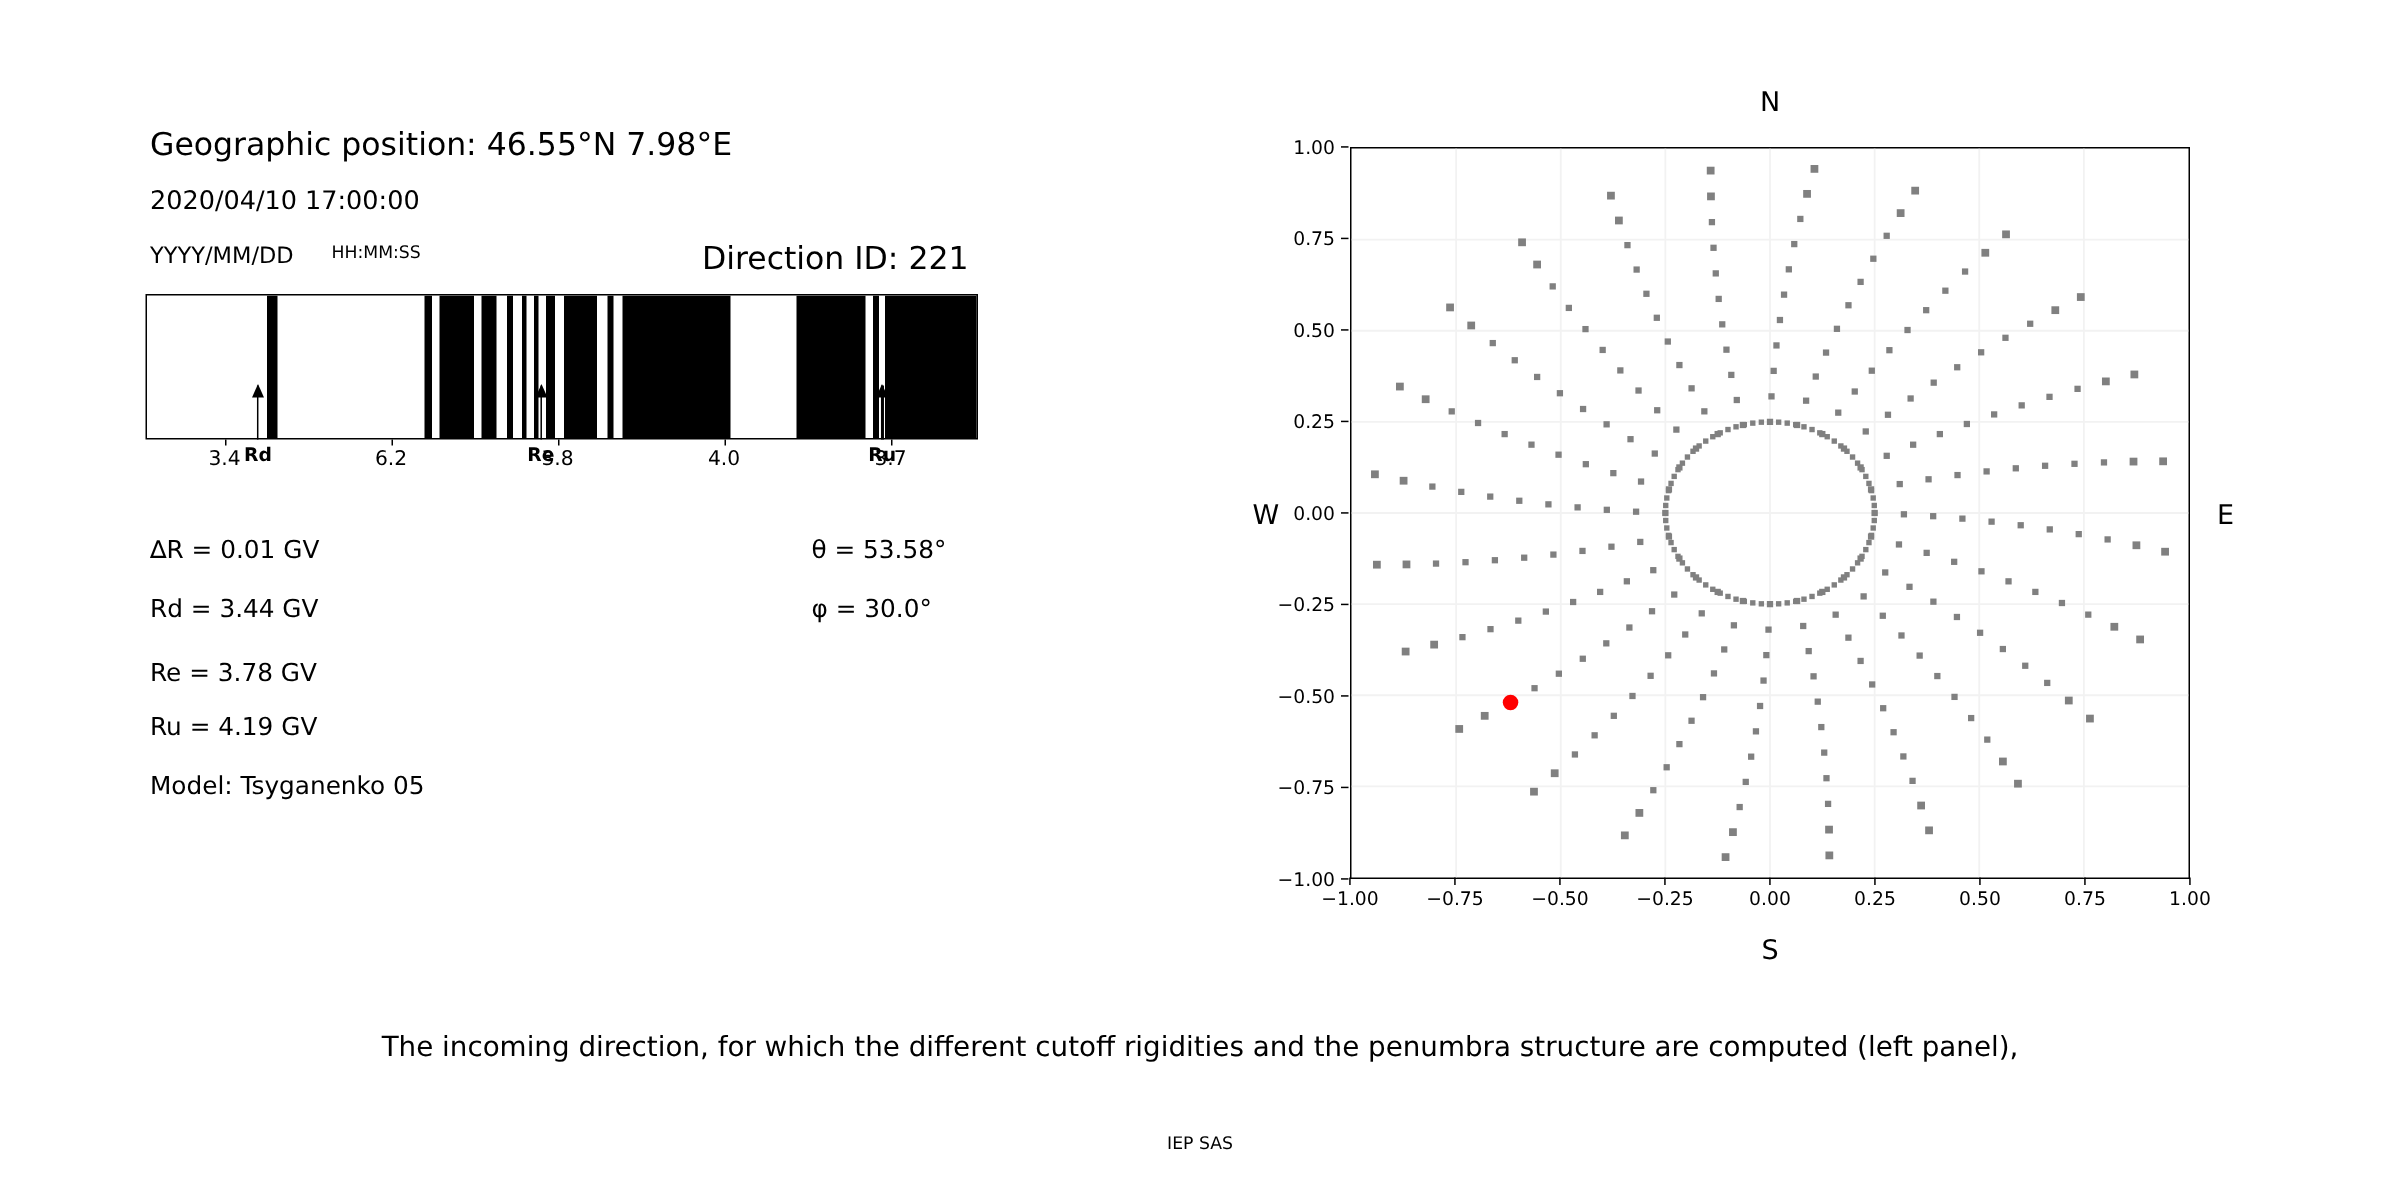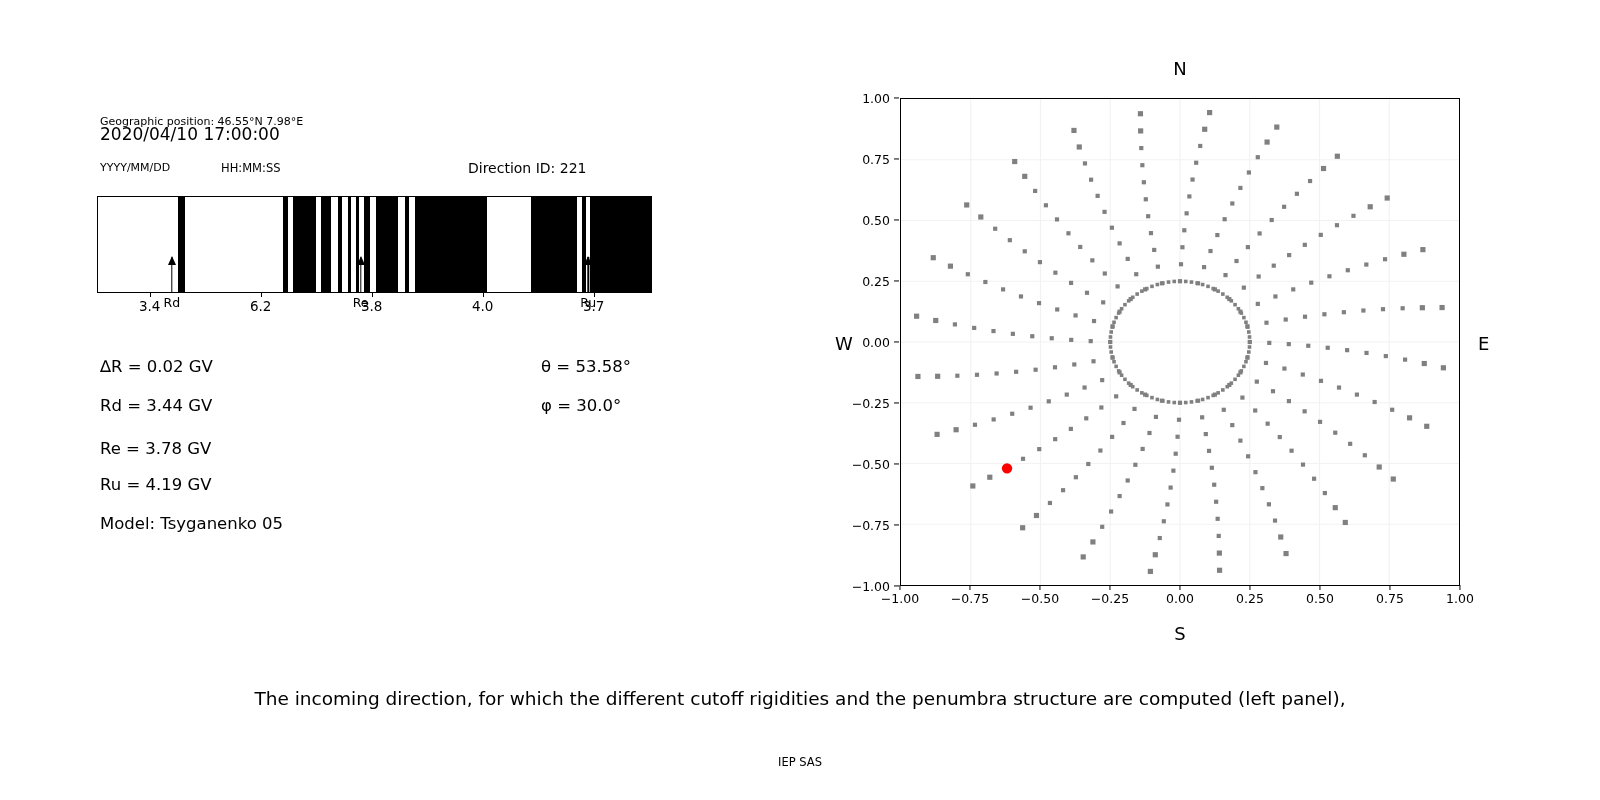--- a/index.html
+++ b/index.html
@@ -17,25 +17,25 @@
   }
 
   
   #left-panel {
     position: absolute;
     left: 0; top: 0;
     width: 760px; height: 660px;
   }
   .txt { position: absolute; white-space: nowrap; }
 
-  #geo-position  { left: 100px; top: 84px;  font-size: 11px; margin-top: 31px; }
+  #geo-position  { left: 100px; top: 84px;  font-size: 21px; }
   #datetime      { left: 100px; top: 124px; font-size: 17px; }
-  #fmt-date      { left: 100px; top: 161px; font-size: 11px; }
+  #fmt-date      { left: 100px; top: 161px; font-size: 15px; }
   #fmt-time      { left: 221px; top: 161px; font-size: 11.5px; }
-  #direction-id  { left: 468px; top: 160px; font-size: 14px; }
+  #direction-id  { left: 468px; top: 160px; font-size: 21px; }
 
   
   #penumbra-wrap {
     position: absolute;
     left: 97px; top: 196px;
     width: 555px; height: 97px;
   }
   #penumbra-axes {
     position: absolute; inset: 0;
     border: 1.1px solid #000;
@@ -70,20 +70,21 @@
     width: 0; height: 0;
     border-left: 4.5px solid transparent;
     border-right: 4.5px solid transparent;
     border-bottom: 9px solid #000;
     transform: translateX(-50%);
   }
   .arrow-label {
     position: absolute; left: 50%; top: 38px;
     font-size: 12.5px; transform: translateX(-50%);
     white-space: nowrap;
+    font-weight: bold;
   }
 
   
   .param { position: absolute; font-size: 16.5px; white-space: nowrap; }
   #p-dR    { left: 100px; top: 357px; }
   #p-Rd    { left: 100px; top: 396px; }
   #p-Re    { left: 100px; top: 439px; }
   #p-Ru    { left: 100px; top: 475px; }
   #p-model { left: 100px; top: 514px; }
   #p-theta { left: 541px; top: 357px; }
@@ -213,21 +214,21 @@
         <div class="arrow-head"></div>
         <div class="arrow-label">Re</div>
       </div>
       <div class="arrow-group" style="left: 491.175px; top: -36px; width: 0px;">
         <div class="arrow-line"></div>
         <div class="arrow-head"></div>
         <div class="arrow-label">Ru</div>
       </div>
     </div>
 
-  <div class="param" id="p-dR">∆R = 0.02 GV</div>
+  <div class="param" id="p-dR">∆R = 0.01 GV</div>
   <div class="param" id="p-Rd">Rd = 3.44 GV</div>
   <div class="param" id="p-Re">Re = 3.78 GV</div>
   <div class="param" id="p-Ru">Ru = 4.19 GV</div>
   <div class="param" id="p-model">Model: Tsyganenko 05</div>
   <div class="param" id="p-theta">θ = 53.58°</div>
   <div class="param" id="p-phi">φ = 30.0°</div>
 </div>
 
 <div id="right-panel">
 

